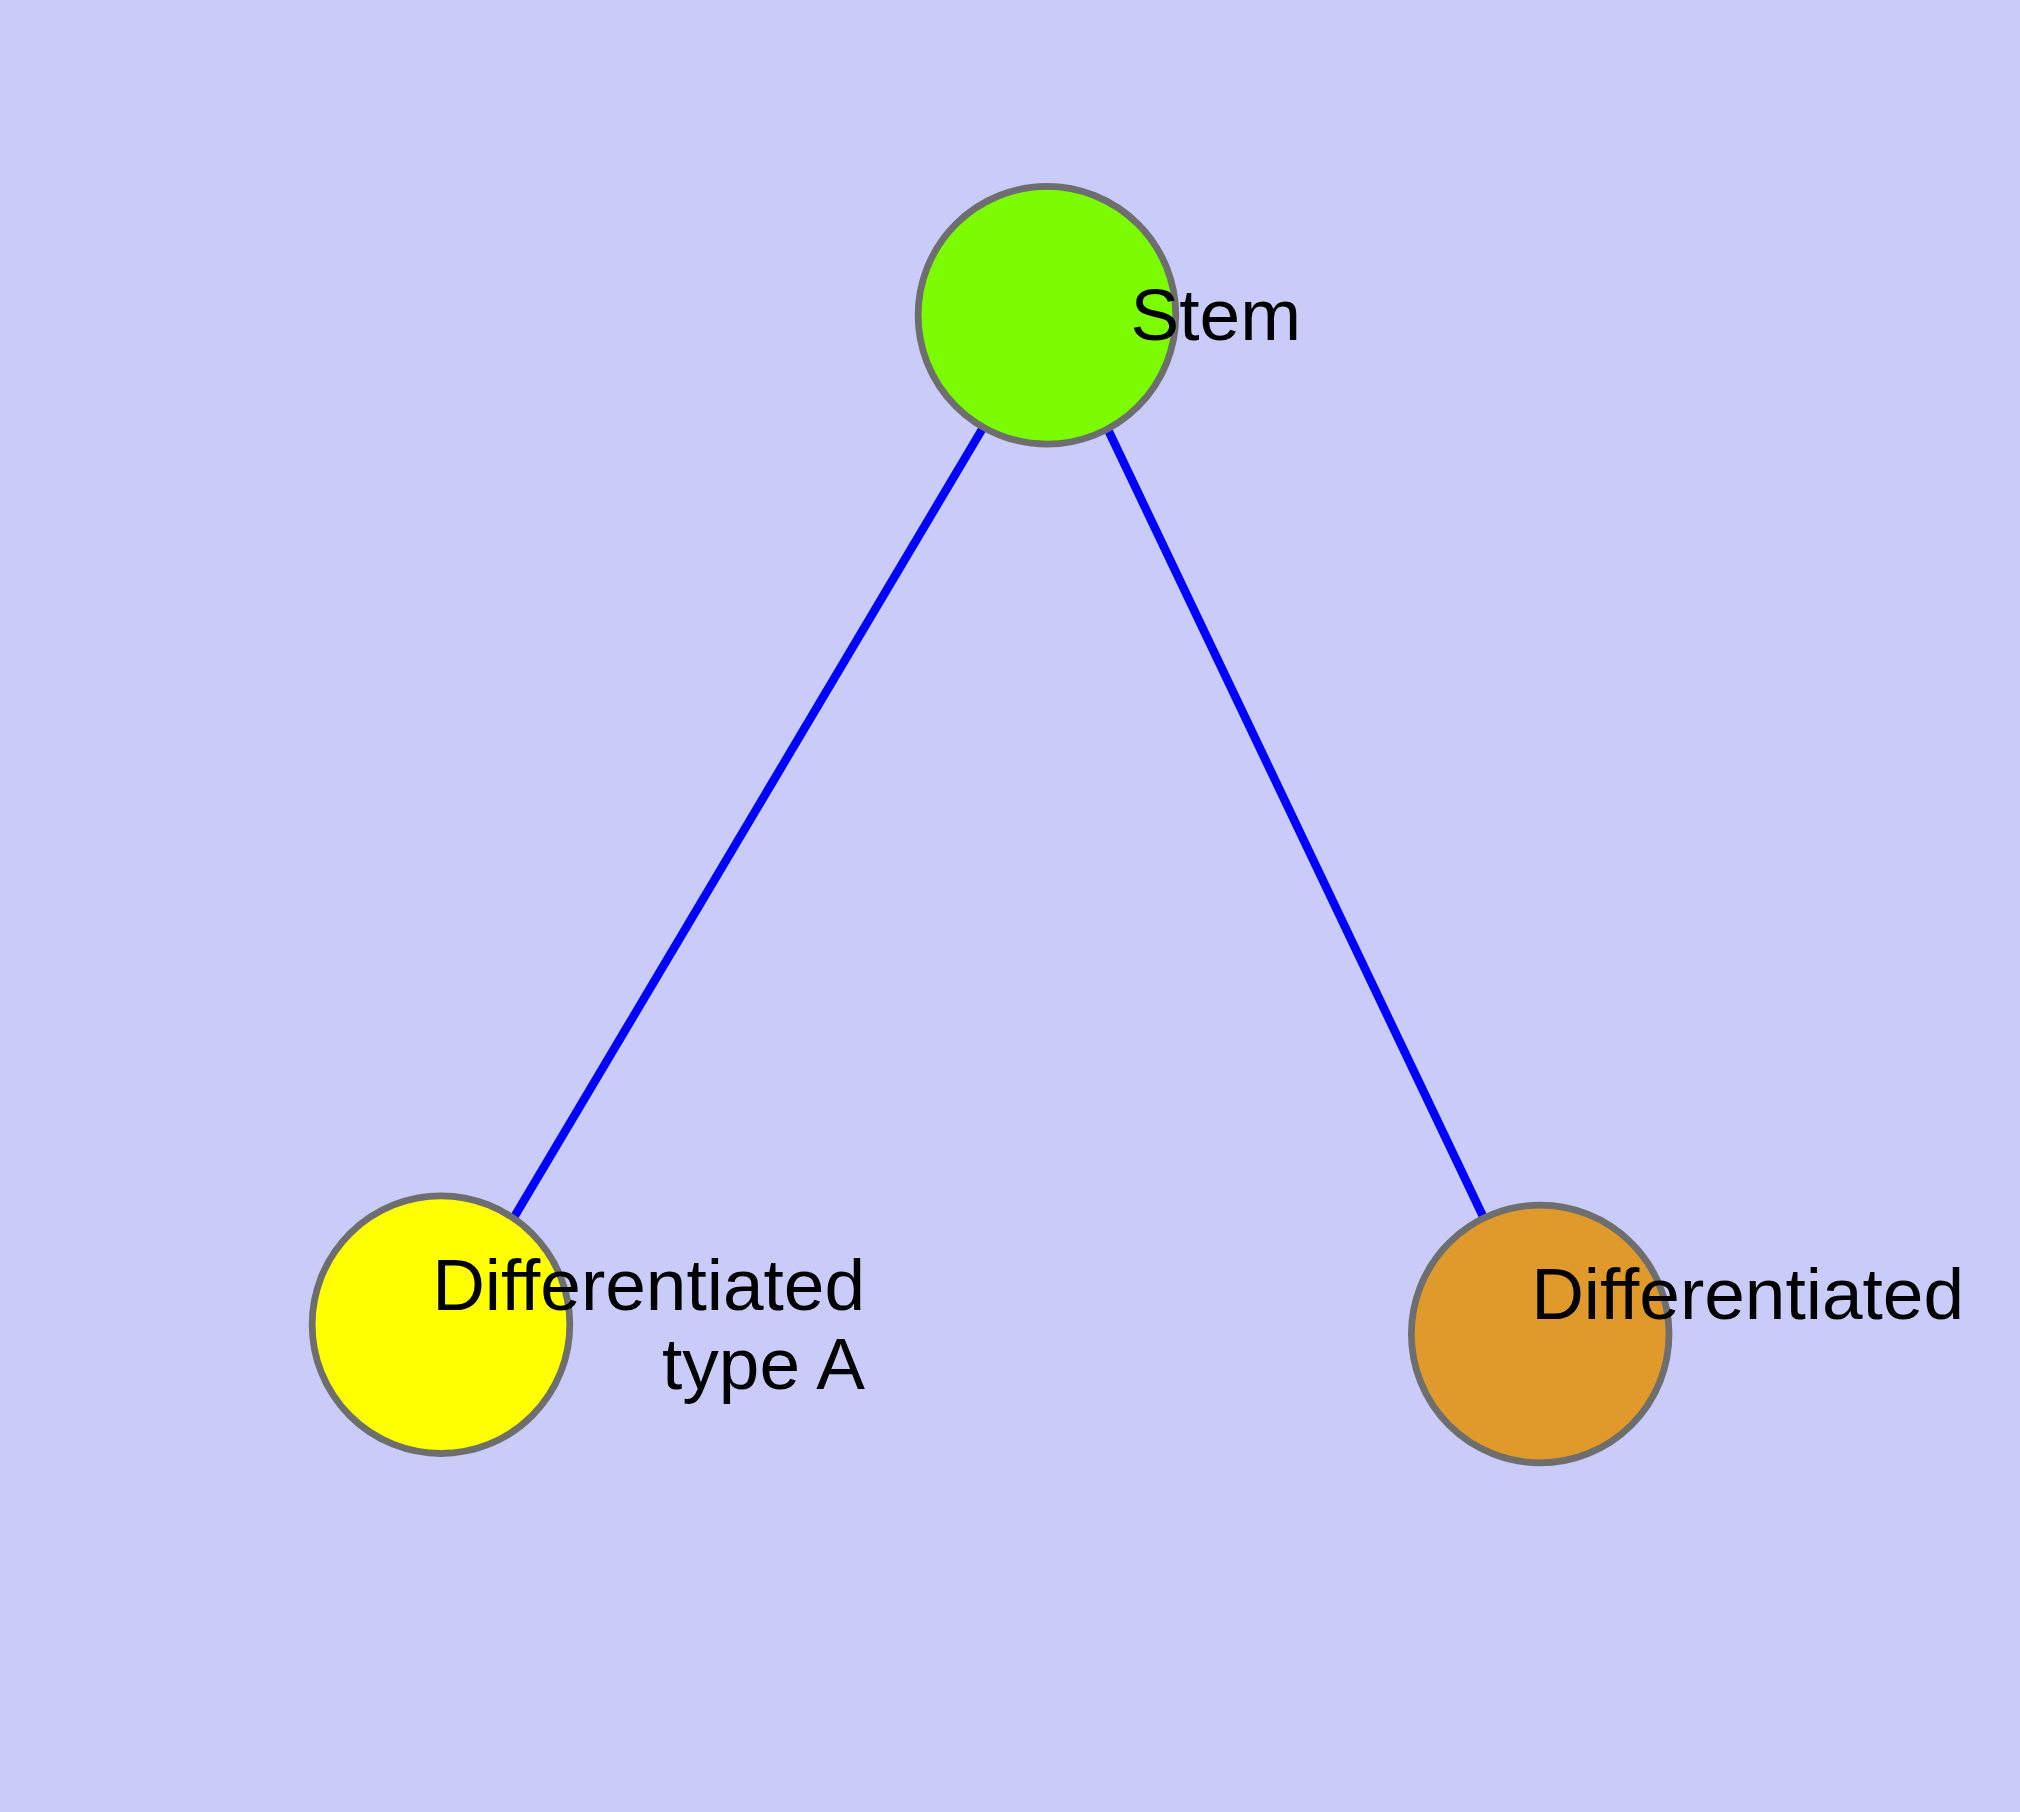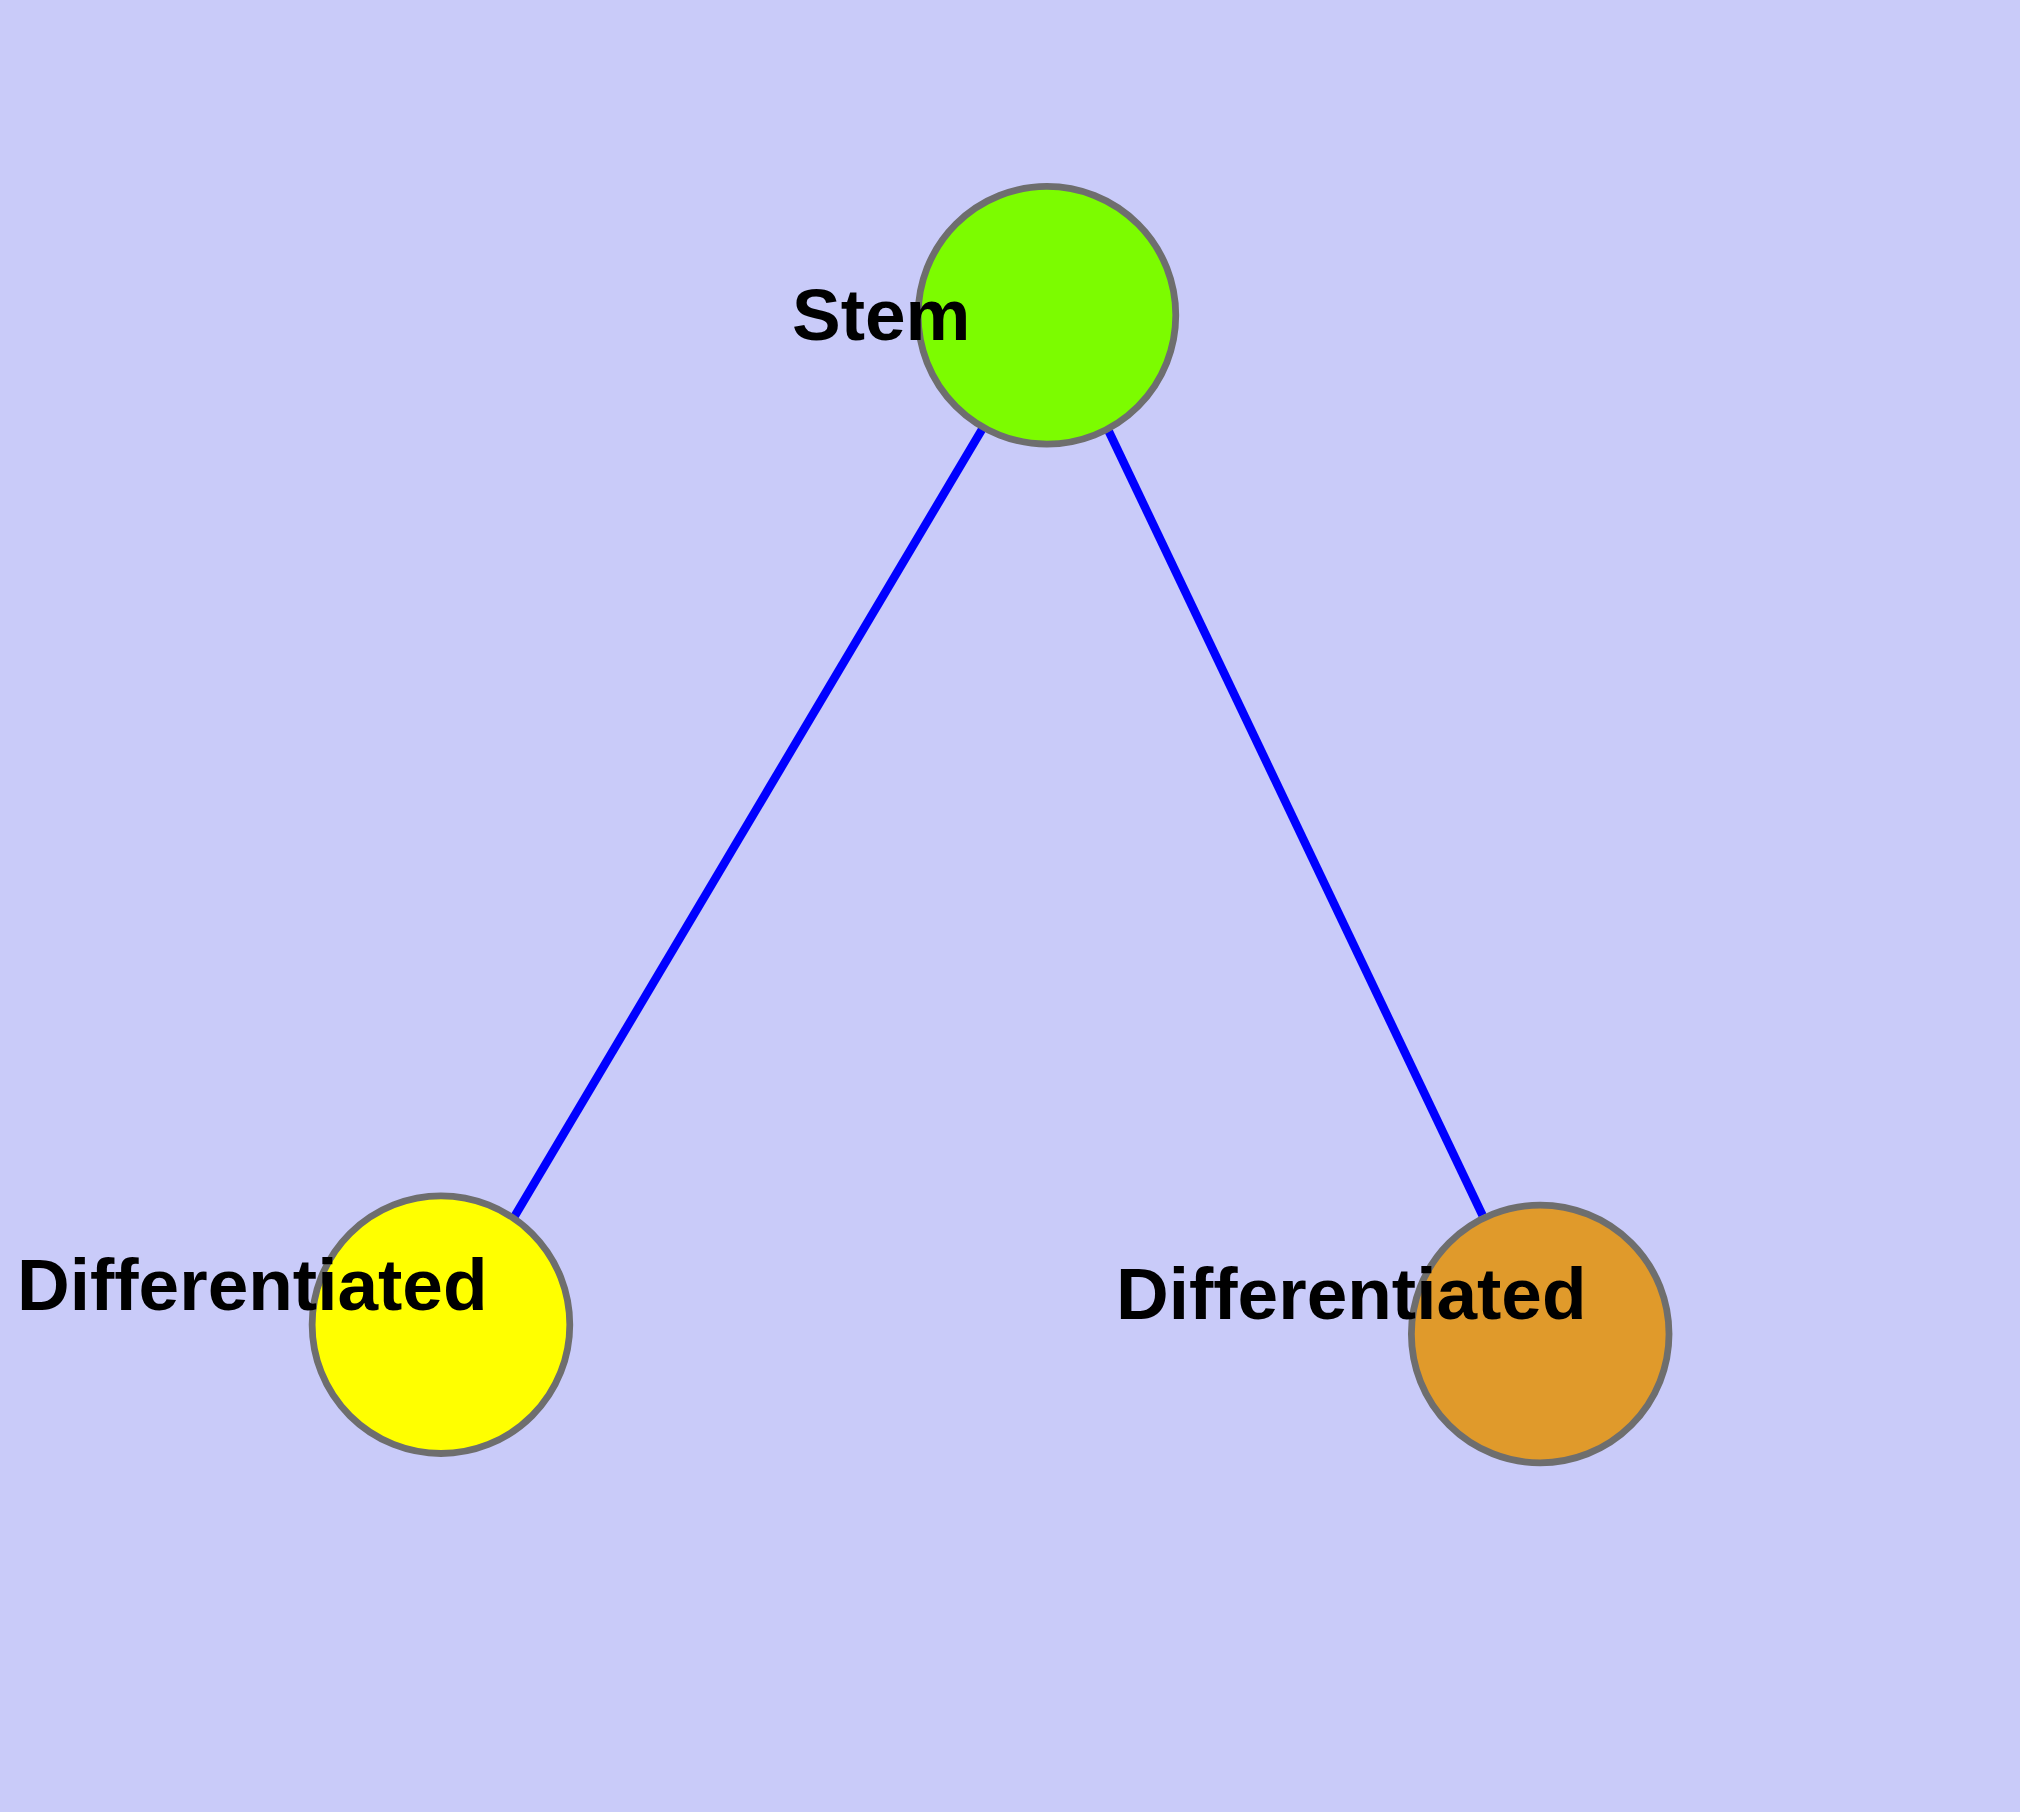--- a/index.html
+++ b/index.html
@@ -17,22 +17,22 @@
   }
   #graph-svg {
     position: absolute;
     inset: 0;
     width: 2021px;
     height: 1812px;
     display: block;
   }
   .node-label {
     position: absolute;
-    text-align: left;
-    font-weight: bold;
+    text-align: right;
+    font-weight: normal;
     color: #000000;
     white-space: pre;
     line-height: 1.08;
     pointer-events: none;
     -webkit-font-smoothing: antialiased;
   }
   .node-label.stem {
     font-size: 73px;
     width: 509px;
     left: 792px;
@@ -67,18 +67,18 @@
 
     <g id="nodes-group">
       <circle id="node-0" cx="1235" cy="372" r="152" fill="#7cfc00" stroke="#6e6e6e" stroke-width="8"></circle>
       <circle id="node-1" cx="520" cy="1563" r="152" fill="#ffff00" stroke="#6e6e6e" stroke-width="8"></circle>
       <circle id="node-2" cx="1817" cy="1574" r="152" fill="#e09a2b" stroke="#6e6e6e" stroke-width="8"></circle>
     </g>
   </svg>
 
   <div class="node-label stem" style="font-size: 73px; color: rgb(0, 0, 0); left: 792px; top: 276px;"><span>Stem</span></div>
 
-  <div class="node-label typea" style="font-size: 73px; color: rgb(0, 0, 0); left: 17px; top: 1246px;"><span>Differentiated</span><br></div>
+  <div class="node-label typea" style="font-size: 73px; color: rgb(0, 0, 0); left: 17px; top: 1246px;"><span>Differentiated</span><br><span>type A</span></div>
 
   <div class="node-label typeb" style="font-size: 73px; color: rgb(0, 0, 0); left: 1116px; top: 1255px;"><span>Differentiated</span><br></div>
 
 </div>
 
 
 </body></html>

